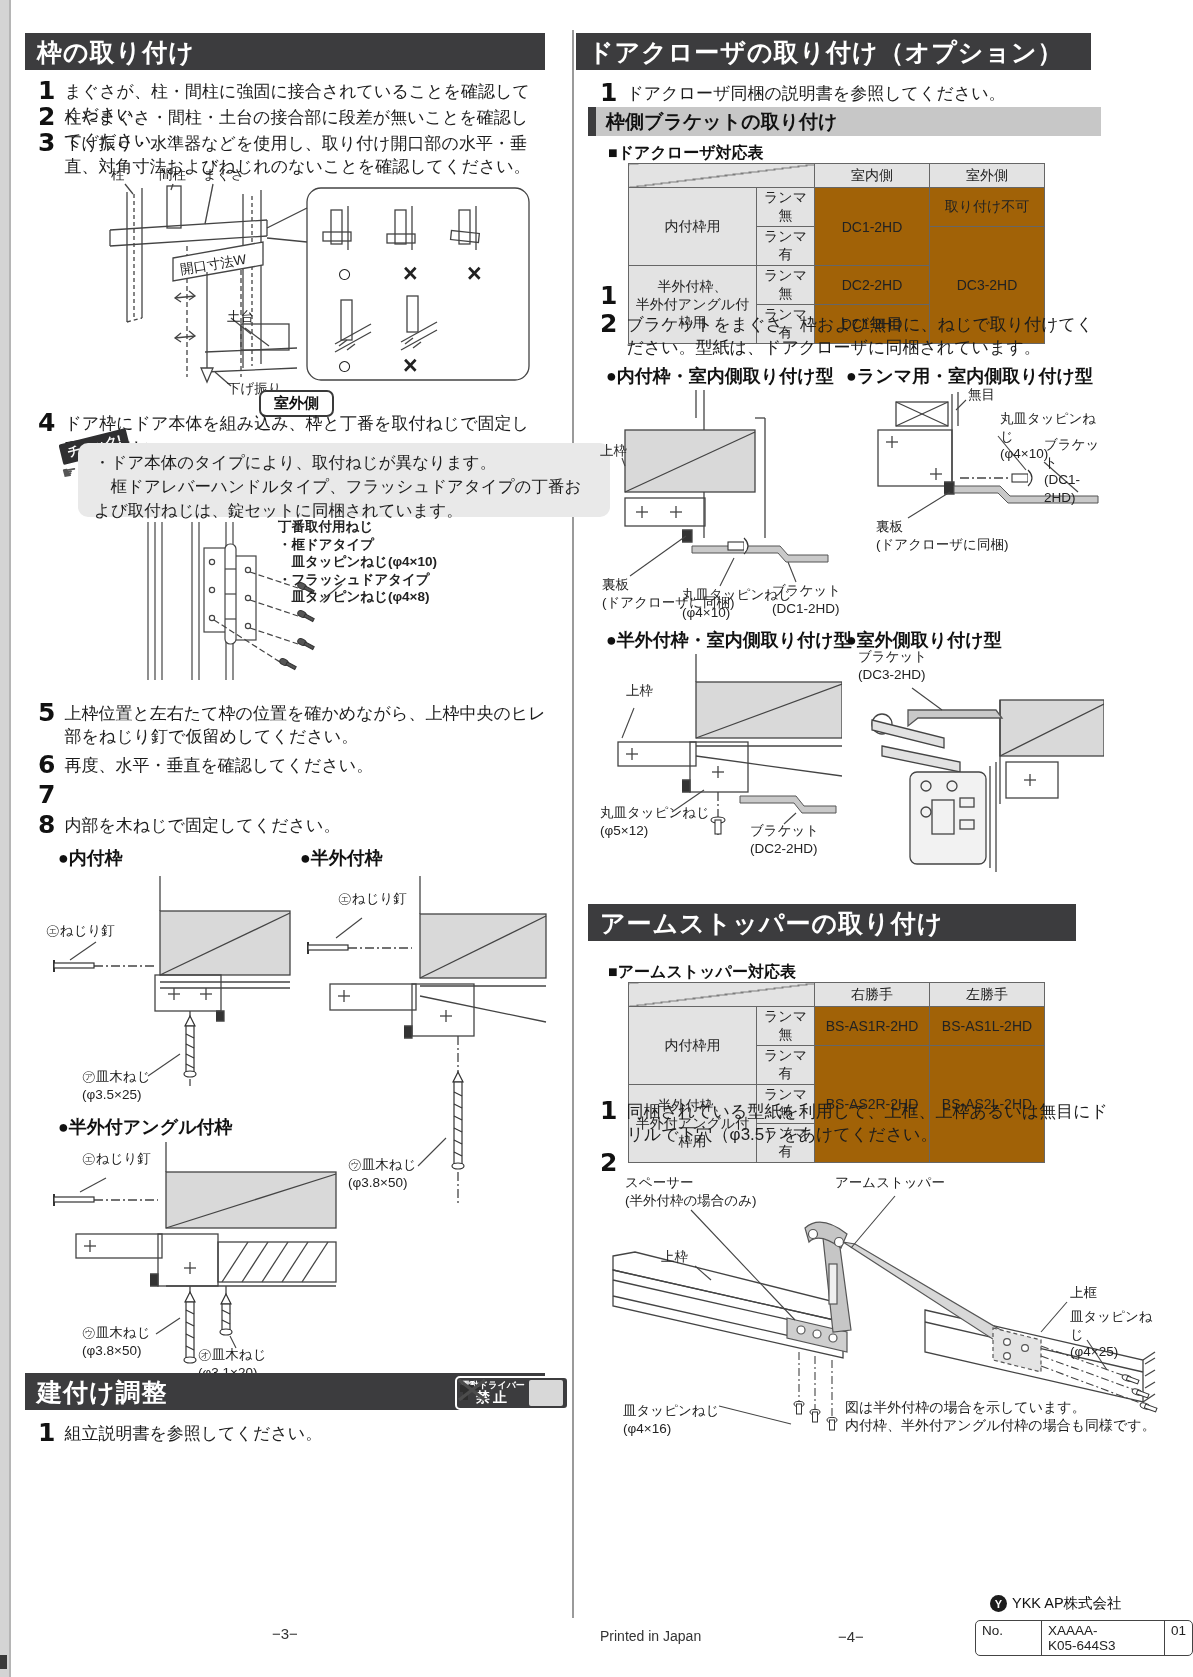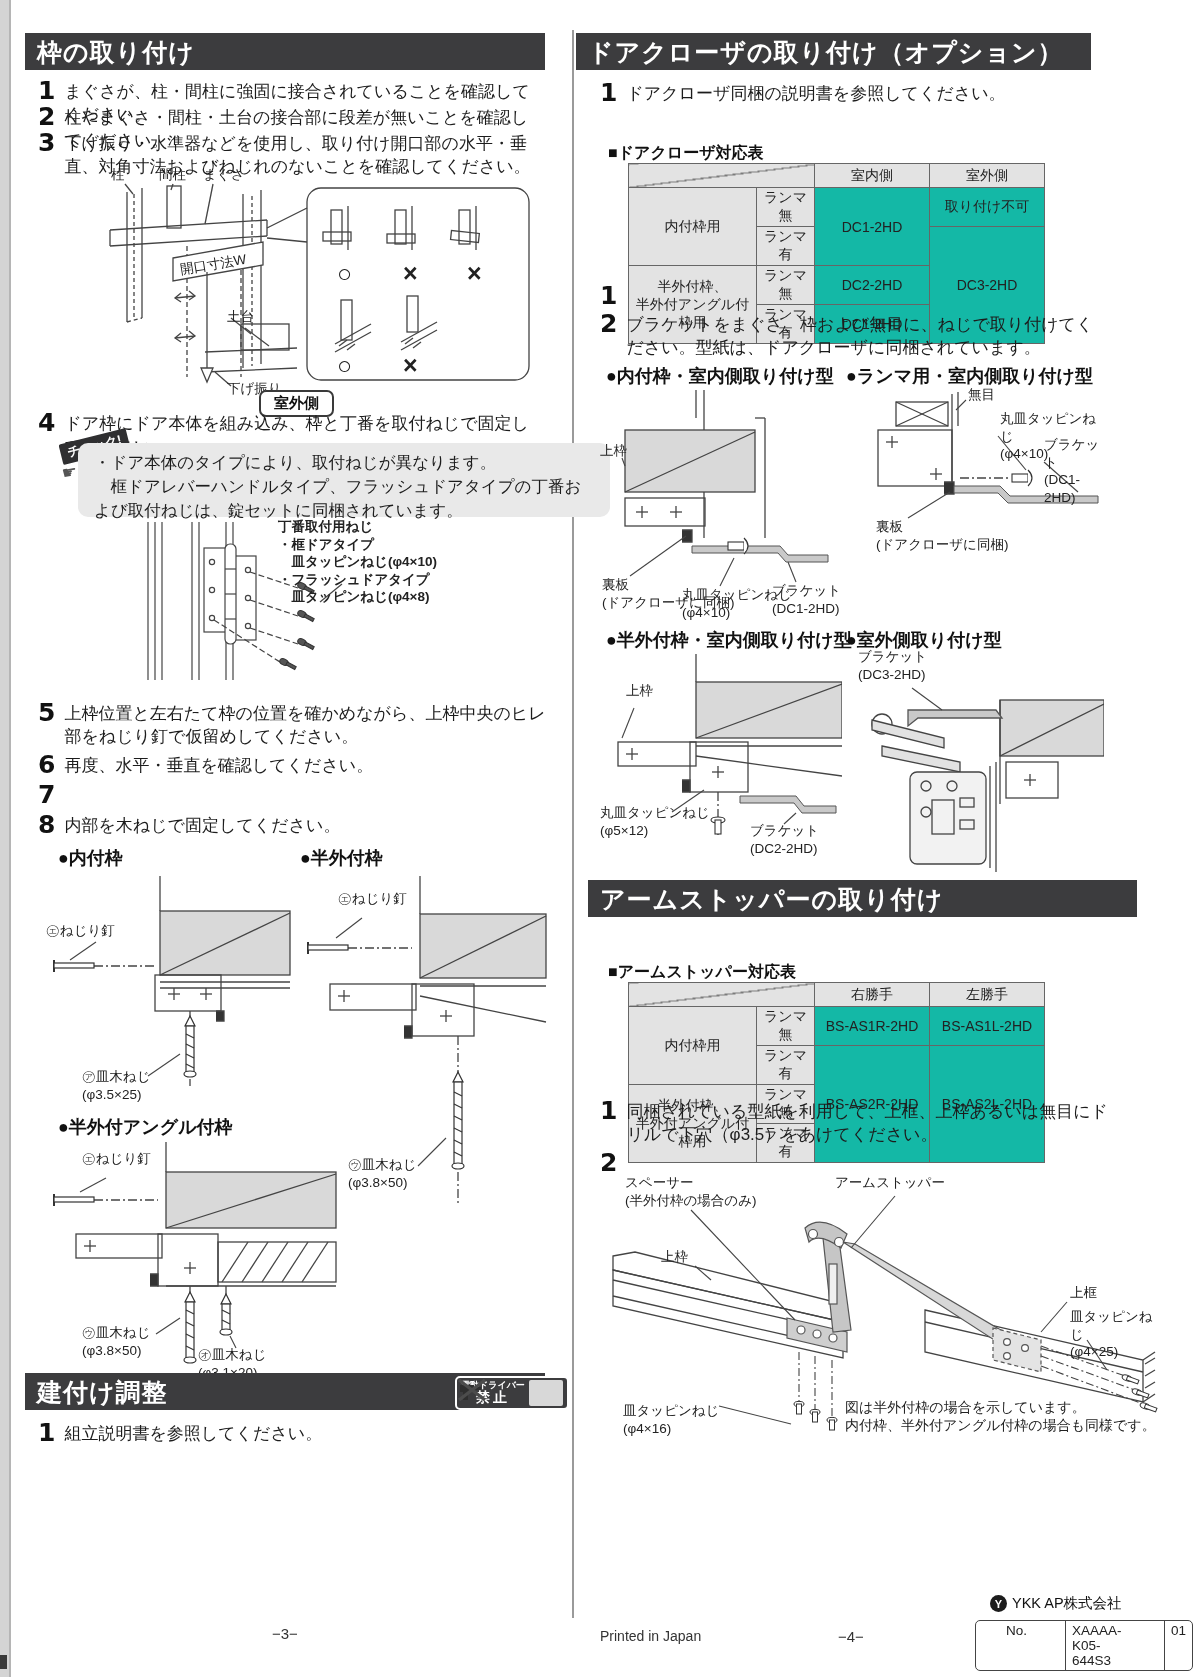--- a/index.html
+++ b/index.html
@@ -13,21 +13,21 @@
            font-size:25px;letter-spacing:1px;padding:3px 12px;box-sizing:border-box;height:37px;}
   .subheader{position:absolute;background:#c7c7c7;border-left:8px solid #3c3c3e;
              font-weight:bold;font-size:19px;padding:2px 10px;box-sizing:border-box;height:29px;color:#111;}
   .step{position:absolute;display:flex;gap:9px;font-size:17px;line-height:1.38;}
   .step .num{font-weight:800;font-size:25px;line-height:1.0;font-family:"DejaVu Sans",sans-serif;color:#111;}
   .step .txt{padding-top:2px;}
   .dhead{position:absolute;font-weight:bold;font-size:18px;color:#111;}
   .dlabel{position:absolute;font-size:13.5px;line-height:1.3;white-space:pre-line;color:#222;}
   .tbl-title{position:absolute;font-weight:bold;font-size:16px;color:#111;}
   .ctable{position:absolute;border-collapse:collapse;font-size:14px;color:#222;table-layout:fixed;}
-  .ctable td{border:1.4px solid #666;text-align:center;padding:1px 3px;height:21px;background:#14b8a6;white-space:pre-line;}
+  .ctable td{border:1.4px solid #666;text-align:center;padding:1px 3px;height:21px;background:#a16207;white-space:pre-line;}
   .ctable td.gcell{background:#e3e3e3;}
   .ctable td.diagcell{background-color:#e3e3e3;
     background-image:linear-gradient(to bottom right,transparent 48.6%,#7c7c7c 48.6%,#7c7c7c 51.4%,transparent 51.4%);}
   .check-box{position:absolute;background:#e9e9e9;border-radius:10px;font-size:16.5px;line-height:1.45;
              padding:8px 12px 8px 16px;box-sizing:border-box;white-space:pre-line;}
   .check-badge{position:absolute;background:#2f2f31;color:#fff;font-weight:bold;font-size:12.5px;
                padding:2px 7px;transform:rotate(-14deg);border-radius:2px;}
   .hand-icon{position:absolute;font-size:17px;color:#555;transform:rotate(-10deg);}
   .outdoor-badge{position:absolute;border:2.2px solid #3a3a3a;border-radius:7px;background:#fff;
                  font-weight:bold;font-size:15px;padding:2px 13px;color:#111;}
@@ -35,21 +35,21 @@
                  border-radius:5px;padding:2px 4px;background:#3c3c3e;}
   .nodrill-text{display:flex;flex-direction:column;align-items:center;color:#fff;line-height:1.05;}
   .nodrill-l1{font-size:9px;font-weight:bold;}
   .nodrill-l2{font-size:14px;font-weight:bold;letter-spacing:3px;}
   .nodrill-iconbox{background:#d8d8d8;border-radius:2px;width:34px;height:26px;display:flex;align-items:center;justify-content:center;}
   .footer-text{position:absolute;font-size:14px;color:#333;}
   .pageno{position:absolute;font-size:15px;color:#333;}
   .company-line{position:absolute;display:flex;align-items:center;gap:5px;font-size:14.5px;color:#111;}
   .ykk-circle{width:17px;height:17px;border-radius:50%;background:#1c1c1c;color:#fff;font-size:11px;font-weight:bold;
               display:flex;align-items:center;justify-content:center;}
-  .no-box{position:absolute;display:flex;border:1.4px solid #444;border-radius:5px;font-size:13.5px;color:#222;overflow:hidden;background:#fff;padding-left:24px;}
+  .no-box{position:absolute;display:flex;border:1.4px solid #444;border-radius:5px;font-size:13.5px;color:#222;overflow:hidden;background:#fff;}
   .no-box span{padding:2px 6px;}
   .no-box .sep{border-left:1.4px solid #444;margin-left:32px;}
   .diagbox{position:absolute;}
   svg{position:absolute;left:0;top:0;}
   svg text{font-family:"Liberation Sans","DejaVu Sans",sans-serif;}
 </style>
 </head>
 <body>
 
 <div class="page">
@@ -397,20 +397,21 @@
 
   <div class="pageno" style="left:272px;top:1625px;">−3−</div>
 
   <div class="sec-bar" style="left:576px;top:33px;width:515px;">ドアクローザの取り付け（オプション）</div>
 
   <div class="step" style="left:600px;top:80px;width:500px;">
     <span class="num">1</span>
     <span class="txt">ドアクローザ同梱の説明書を参照してください。</span>
   </div>
 
+  <div class="subheader" style="left:588px;top:107px;width:513px;">枠側ブラケットの取り付け</div>
 
   <div class="tbl-title" style="left:608px;top:143px;">■ドアクローザ対応表</div>
 
   <table class="ctable" style="left:628px;top:163px;width:416px;">
     <colgroup>
         <col style="width:128px">
         <col style="width:58px">
         <col style="width:115px">
         <col style="width:115px">
       </colgroup>
@@ -583,21 +584,21 @@
         <rect x="84" y="146" width="22" height="34"></rect>
         <line x1="142" y1="112" x2="142" y2="214"></line>
         <line x1="148" y1="108" x2="148" y2="218"></line>
       </g>
       <line x1="64" y1="34" x2="94" y2="56" stroke="#444" stroke-width="1.1"></line>
     </svg>
     <div class="dlabel" style="left:10px;top:-6px;">ブラケット
 (DC3-2HD)</div>
   </div>
 
-  <div class="sec-bar" style="left:588px;top:880px;width:549px;">アームストッパーの取り付け</div>
+  <div class="sec-bar" style="left:588px;top:904px;width:488px;">アームストッパーの取り付け</div>
   <div class="tbl-title" style="left:608px;top:962px;">■アームストッパー対応表</div>
 
   <table class="ctable" style="left:628px;top:982px;width:416px;">
     <colgroup>
         <col style="width:128px">
         <col style="width:58px">
         <col style="width:115px">
         <col style="width:115px">
       </colgroup>
     <tbody>

